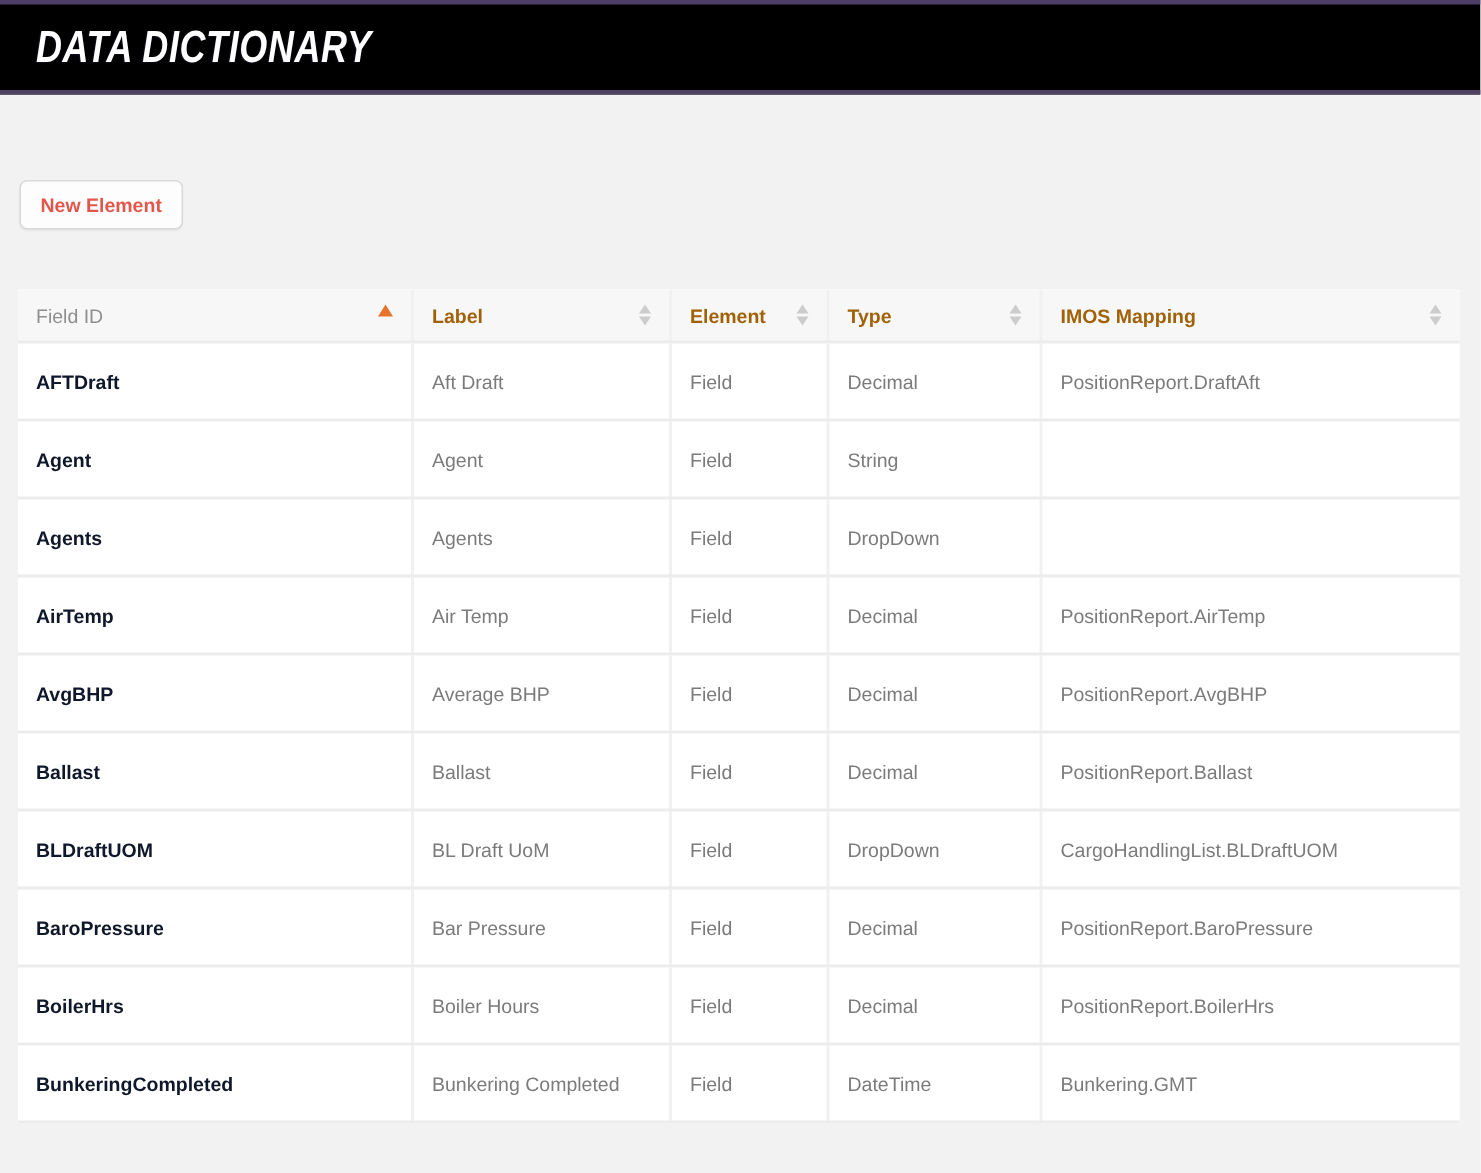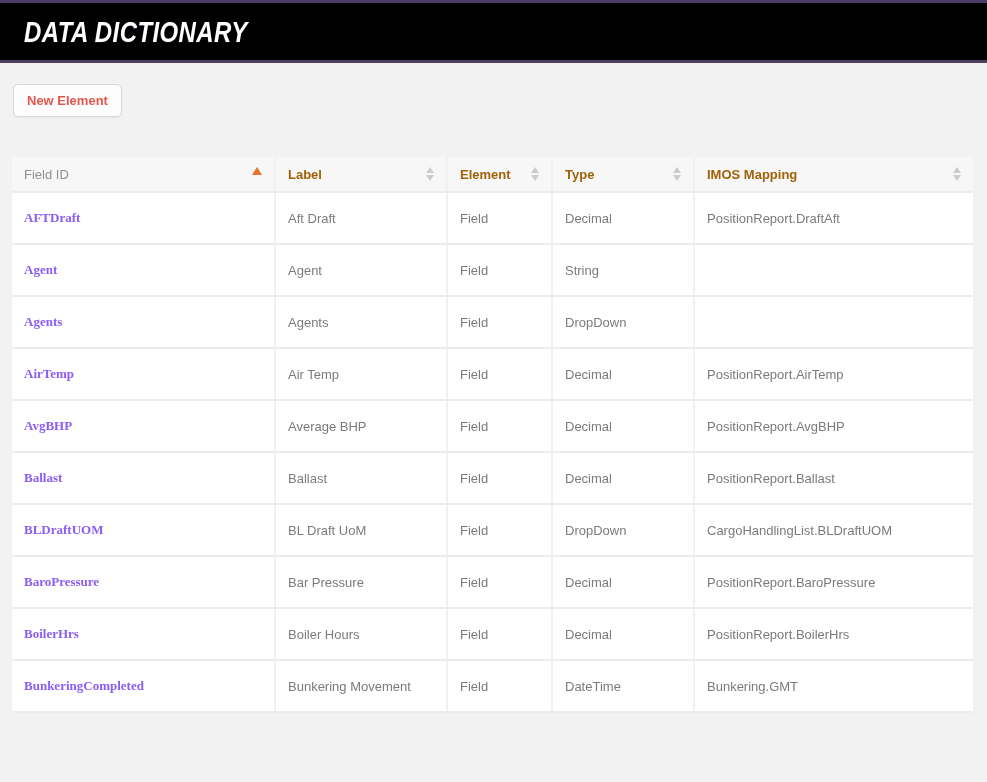--- a/index.html
+++ b/index.html
@@ -24,21 +24,21 @@
     font-size: 30px;
     font-style: italic;
     font-weight: bold;
     letter-spacing: 0.5px;
     transform: scaleX(0.80);
     transform-origin: left center;
     white-space: nowrap;
     text-shadow: -1px 1px 1px rgba(40,30,60,0.45);
   }
   
-  .toolbar { padding: 21px 13px 0 13px; }
+  .toolbar { padding: 21px 13px 0 13px; margin-top: 36px; }
   .btn-new {
     display: inline-block;
     background: #fdfdfd;
     border: 1px solid #d9d9d9;
     border-radius: 5px;
     padding: 8px 13px;
     color: #e2574c;
     font-size: 13px;
     font-weight: bold;
     cursor: pointer;
@@ -76,21 +76,21 @@
     height: 52px;
     border-bottom: 2px solid #ececec;
     font-size: 13px;
     color: #7b7b7b;
     padding: 0 12px;
     vertical-align: middle;
     background: #ffffff;
     overflow: hidden;
     white-space: nowrap;
   }
-  tbody td.cell-field-id { color: #8b5cf6; font-weight: bold; cursor: pointer; font-family: Liberation Serif, serif; }
+  tbody td.cell-field-id { color: #0f172a; font-weight: bold; cursor: pointer; }
   
   .sort-asc {
     width: 0; height: 0;
     border-left: 5px solid transparent;
     border-right: 5px solid transparent;
     border-bottom: 8px solid #e8732c;
     display: inline-block;
   }
   .sort-both { display: inline-flex; flex-direction: column; gap: 2px; }
   .sort-both .tri-up {
@@ -231,20 +231,20 @@
   </tr>
         <tr>
     <td class="cell-field-id">BoilerHrs</td>
     <td class="cell-label">Boiler Hours</td>
     <td class="cell-element">Field</td>
     <td class="cell-type">Decimal</td>
     <td class="cell-imos">PositionReport.BoilerHrs</td>
   </tr>
         <tr>
     <td class="cell-field-id">BunkeringCompleted</td>
-    <td class="cell-label">Bunkering Movement</td>
+    <td class="cell-label">Bunkering Completed</td>
     <td class="cell-element">Field</td>
     <td class="cell-type">DateTime</td>
     <td class="cell-imos">Bunkering.GMT</td>
   </tr>
       </tbody>
   </table>
 </div>
 
 </body></html>

